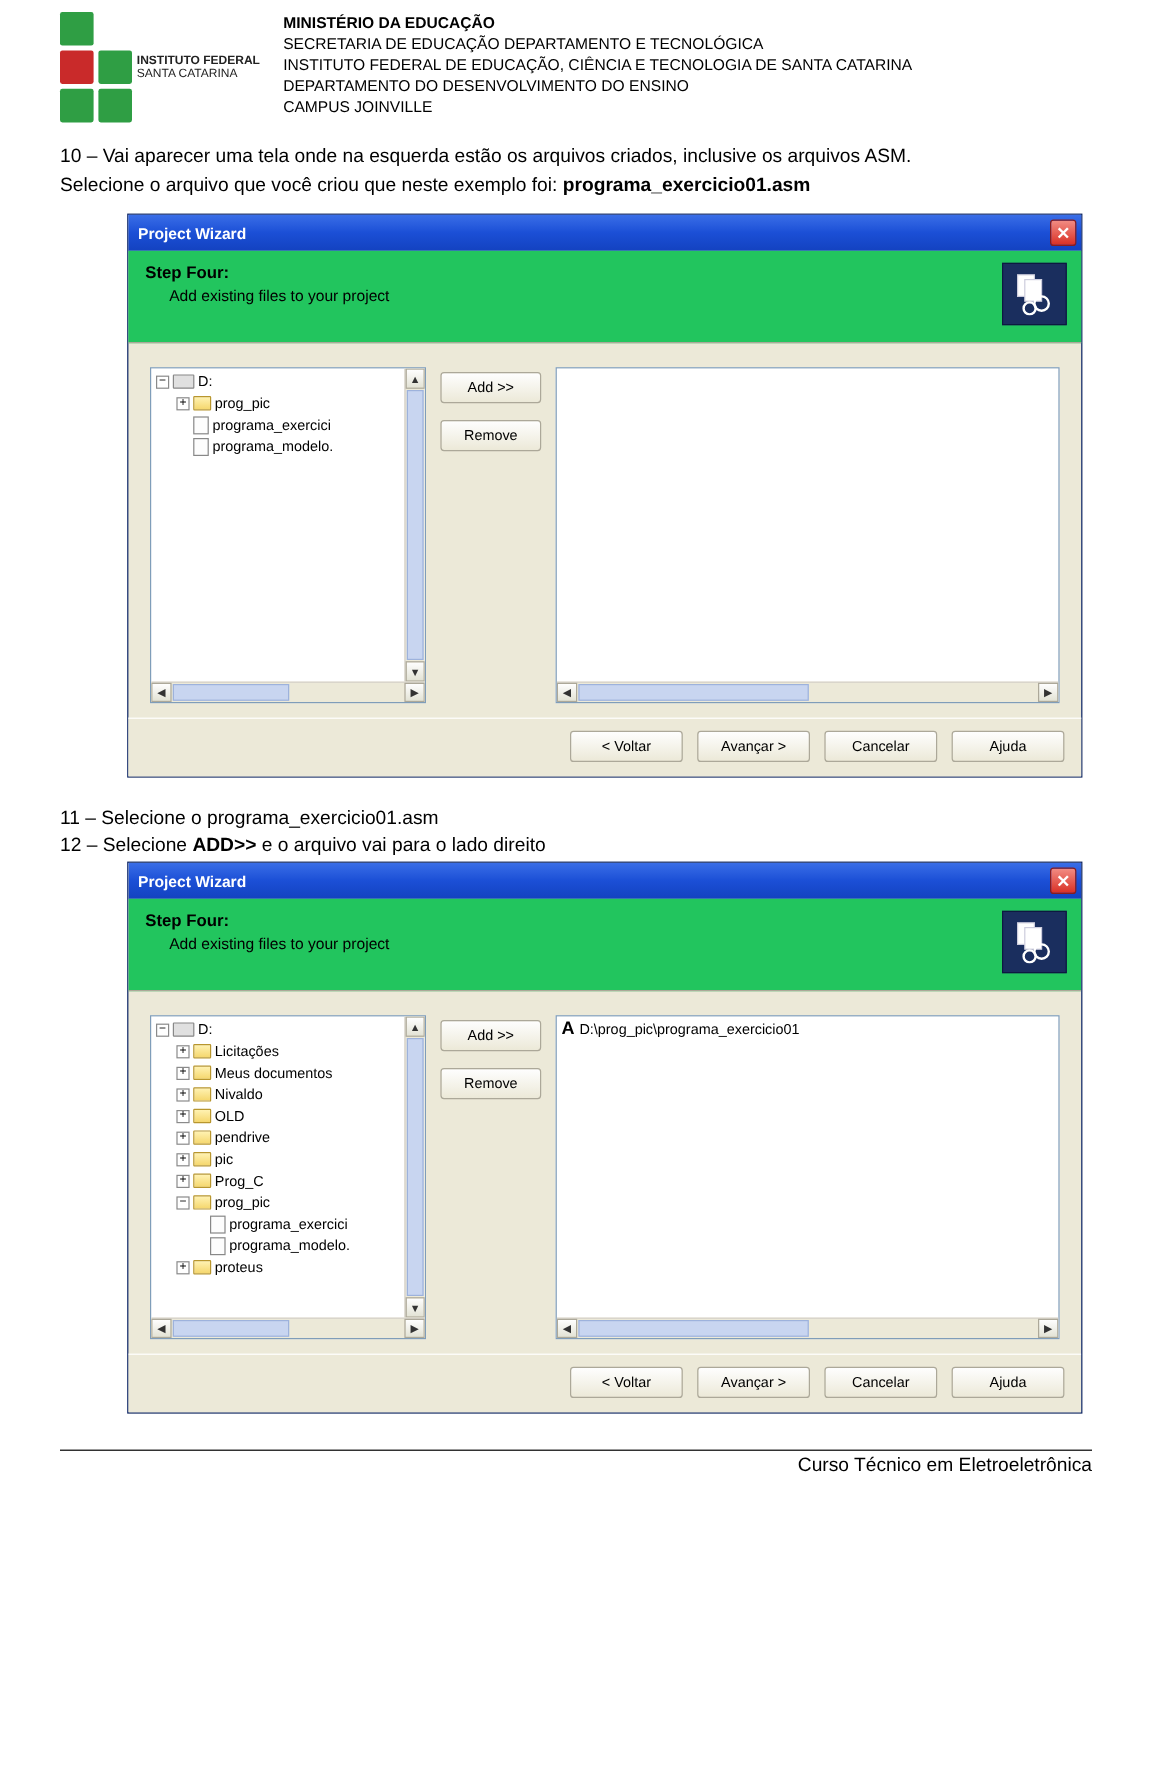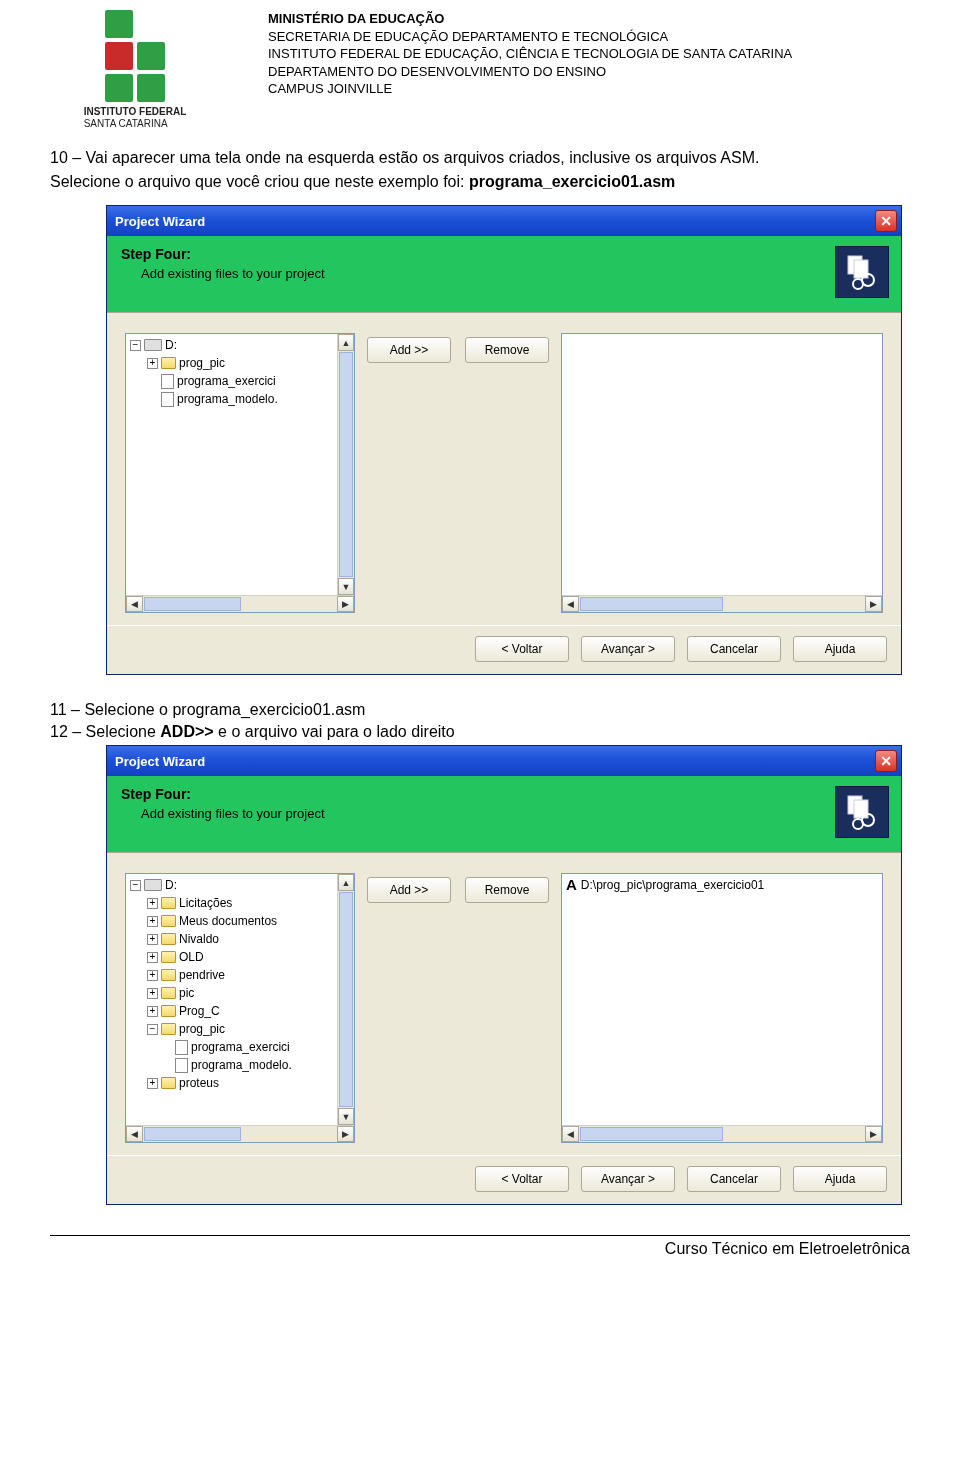--- a/index.html
+++ b/index.html
@@ -20,34 +20,33 @@
     align-items: flex-start;
     gap: 16px;
     margin-bottom: 20px;
   }
   .logo {
     flex-shrink: 0;
     width: 170px;
     display: flex;
     align-items: center;
     gap: 4px;
-    flex-direction: column;
   }
   .logo-squares {
     display: grid;
     grid-template-columns: repeat(2, 28px);
     grid-template-rows: repeat(3, 28px);
     gap: 4px;
   }
   .sq { width: 28px; height: 28px; border-radius: 2px; }
   .sq-g { background: #2f9e44; }
   .sq-r { background: #c92a2a; }
   .logo-text { font-size: 10px; line-height: 1.15; color: #222; }
   .logo-text .t1 { font-weight: bold; }
-  .hdr-lines { font-size: 13px; line-height: 1.35; margin-left: 32px; }
+  .hdr-lines { font-size: 13px; line-height: 1.35; }
   .hdr-lines .bold { font-weight: bold; }
   .body-text {
     font-size: 16px;
     text-align: justify;
     margin: 10px 0 4px 0;
   }
   .body-text2 {
     font-size: 16px;
     margin: 6px 0 14px 0;
   }
@@ -160,21 +159,21 @@
   .thumb { flex:1; background:#c8d5f0; margin:1px; border:1px solid #9db2dc; }
   .hscroll {
     position:absolute; left:0; right:0; bottom:0; height:17px;
     background:#ece9d8;
     border-top:1px solid #d4d0c8;
     display:flex;
   }
   .hscroll .sbtn { width:17px; height:100%; }
   .hscroll .thumb { width:60px; height:auto; margin:1px; }
   .hscroll .track { flex:1; }
-  .mid-buttons { display:flex; flex-direction:row; gap:14px; margin-top:4px;}
+  .mid-buttons { display:flex; flex-direction:column; gap:14px; margin-top:4px;}
   .winbtn {
     min-width: 84px;
     height: 26px;
     padding: 0 10px;
     background: linear-gradient(#fefefe,#ece9d8);
     border: 1px solid #aca899;
     border-radius: 3px;
     font-size: 12px;
     font-family: Tahoma, Arial, sans-serif;
     display:flex; align-items:center; justify-content:center;

